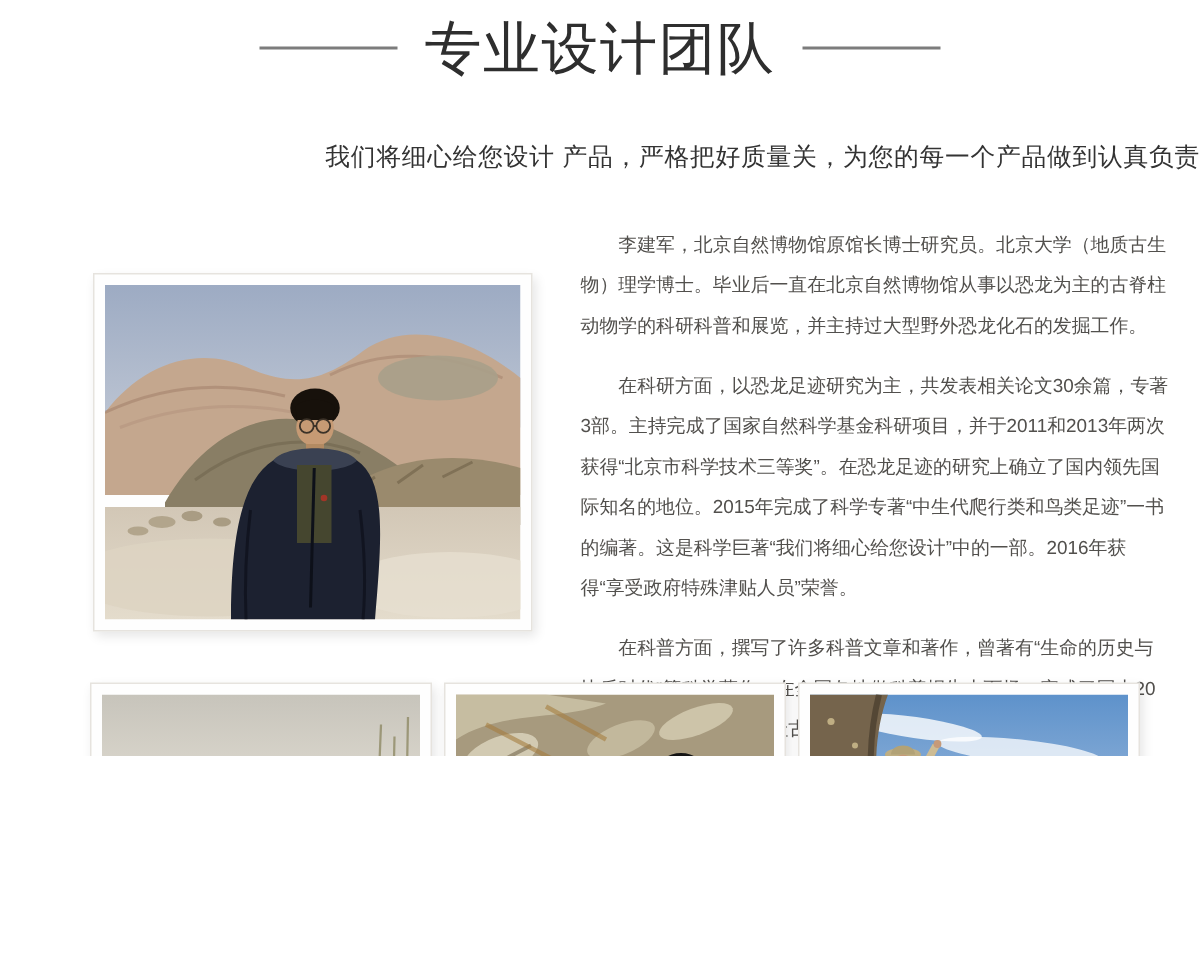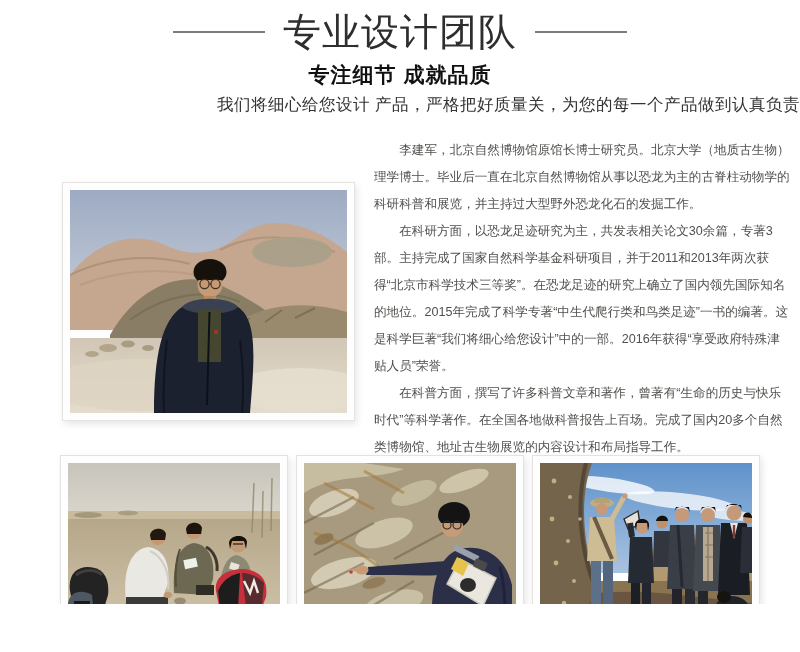--- a/index.html
+++ b/index.html
@@ -1,17 +1,17 @@
 <!DOCTYPE html>
 <html><head>
 <meta charset="utf-8">
 <style>
   html,body{margin:0;padding:0;background:#ffffff;}
   .canvas{
-    position:relative;width:800px;height:604px;background:#ffffff;overflow:hidden;
+    position:relative;width:800px;height:504px;background:#ffffff;overflow:hidden;
     font-family:"Liberation Sans","DejaVu Sans",sans-serif;
   }
   
   .title-row{position:absolute;top:8px;left:0;width:800px;height:48px;
     display:flex;align-items:center;justify-content:center;gap:18px;}
   .title-line{width:92px;height:2px;background:#7c7c7c;}
   .page-title{font-size:38px;font-weight:400;color:#2e2e2e;letter-spacing:1px;white-space:nowrap;}
   .subtitle{position:absolute;top:61px;left:0;width:800px;text-align:center;
     font-size:21px;font-weight:700;color:#111111;letter-spacing:1px;}
   .lead{position:absolute;top:94px;left:0;width:800px;text-align:right;
@@ -20,33 +20,32 @@
   .photo-card{position:absolute;background:#fefefe;border:1px solid #e6e3de;
     box-shadow:2px 3px 7px rgba(0,0,0,0.10);padding:7px;}
   .photo-card svg{display:block;}
   .portrait-card{left:62px;top:182px;}
   .field-card-1{left:60px;top:455px;}
   .field-card-2{left:296px;top:455px;}
   .field-card-3{left:532px;top:455px;}
   
   .bio{position:absolute;left:374px;top:137px;width:418px;
     font-size:12.6px;line-height:27px;color:#52504d;text-align:left;}
-  .bio p{margin:0;text-indent:2em;}
+  .bio p{margin:13px;text-indent:2em;}
 </style>
 </head>
 <body>
 
 <div class="canvas">
 
   <div class="title-row">
     <div class="title-line"></div>
     <div class="page-title">专业设计团队</div>
     <div class="title-line"></div>
   </div>
-  <div class="subtitle">专注细节 成就品质</div>
   <div class="lead">我们将细心给您设计 产品，严格把好质量关，为您的每一个产品做到认真负责</div>
 
   <div class="photo-card portrait-card" role="img" aria-label="李建军在野外荒漠地貌前的照片">
     <svg width="277" height="223" viewBox="0 0 277 223">
       <defs>
         <linearGradient id="pSky" x1="0" y1="0" x2="0" y2="1">
           <stop offset="0" stop-color="#9dabc3"></stop>
             <stop offset="1" stop-color="#bdc5d3"></stop>
         </linearGradient>
         <linearGradient id="pSand" x1="0" y1="0" x2="0" y2="1">

